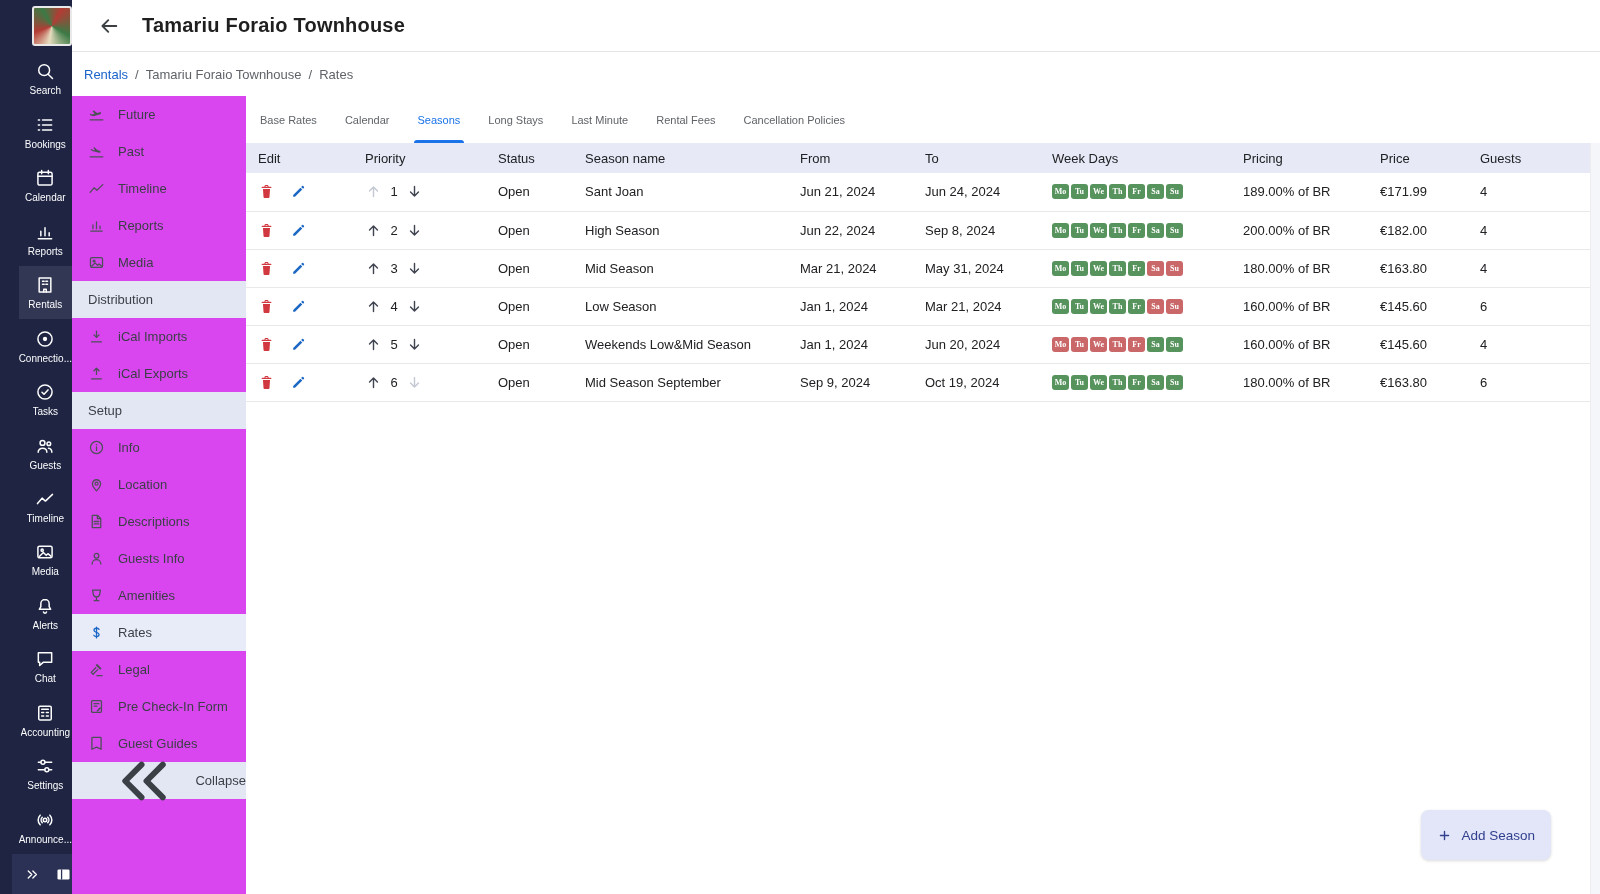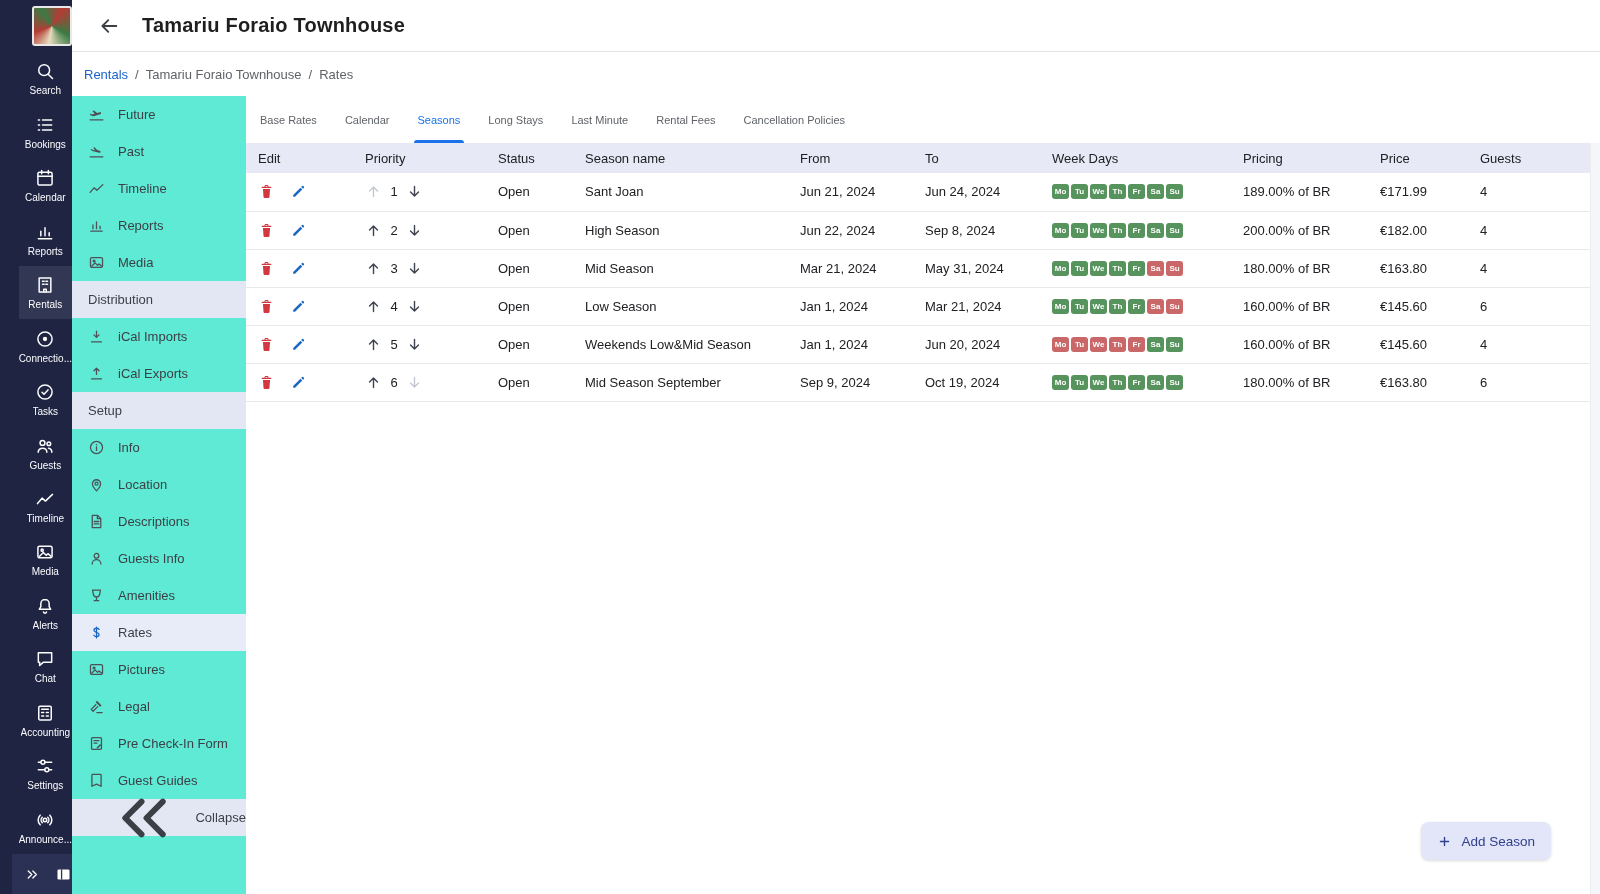--- a/index.html
+++ b/index.html
@@ -29,21 +29,21 @@
   .topbar { height:52px; flex:0 0 52px; background:#fff; border-bottom:1px solid #e4e4e7; display:flex; align-items:center; padding-left:26px; gap:22px; }
   .back-btn .ic { width:22px; height:22px; color:#3c4043; stroke-width:2; }
   .page-title { font-size:20px; font-weight:600; color:#1f1f1f; letter-spacing:.2px; }
 
   .breadcrumb { height:44px; flex:0 0 44px; display:flex; align-items:center; gap:7px; padding-left:12px; color:#5f6368; }
   .bc-link { color:#1a63c9; cursor:pointer; }
 
   .content-row { flex:1; display:flex; min-height:0; }
 
   
-  .secondary-sidebar { width:174px; flex:0 0 174px; background:#5eead4; display:flex; flex-direction:column; color:#3b3f46; }
+  .secondary-sidebar { width:174px; flex:0 0 174px; background:#d946ef; display:flex; flex-direction:column; color:#3b3f46; }
   .sitem { height:37px; flex:0 0 37px; display:flex; align-items:center; gap:13px; padding-left:16px; cursor:pointer; white-space:nowrap; }
   .sitem .sic { width:17px; height:17px; color:#4c5057; flex:0 0 17px; }
   .sitem.active { background:#e8ecf8; }
   .sitem.active .sic { color:#1a67c4; }
   .ssection { height:37px; flex:0 0 37px; display:flex; align-items:center; padding-left:16px; background:#e3e7f4; cursor:pointer; }
 
   
   .main-panel { flex:1; min-width:0; background:#fff; display:flex; flex-direction:column; position:relative; }
   .tabs { height:47px; flex:0 0 47px; display:flex; align-items:stretch; }
   .tab { display:flex; align-items:center; padding:0 14px; font-size:11px; color:#5f6368; position:relative; cursor:pointer; white-space:nowrap; }
@@ -59,27 +59,27 @@
   .trash-btn { color:#d2383f; }
   .pencil-btn { color:#1a67c4; }
 
   .prio-cell { display:flex; align-items:center; gap:6px; }
   .arrow-btn { color:#3f4450; }
   .arrow-btn .ic { width:17px; height:17px; stroke-width:2; }
   .arrow-btn.disabled { color:#c4c8d2; cursor:default; }
   .prio-num { width:12px; text-align:center; }
 
   .chips { display:flex; gap:2px; align-items:center; }
-  .chip { width:17px; height:15px; border-radius:3px; color:#fff; font-size:8px; font-weight:700; display:flex; align-items:center; justify-content:center; }
+  .chip { width:17px; height:15px; border-radius:3px; color:#fff; font-size:8px; font-weight:700; display:flex; align-items:center; justify-content:center;font-family:Liberation Serif, serif; }
   .chip.on { background:#57935d; }
   .chip.off { background:#ca6769; }
 
   .scroll-track { position:absolute; top:47px; right:0; bottom:0; width:10px; background:#f5f6f9; border-left:1px solid #ededf0; }
 
-  .add-season-btn { position:absolute; right:49px; bottom:34px; height:38px; padding:0 16px; border-radius:8px;
+  .add-season-btn { position:absolute; right:49px; bottom:34px; height:50px; padding:0 16px; border-radius:8px;
                     background:#e2e6f8; color:#32408f; font-size:13.5px; font-weight:500;
                     display:flex; align-items:center; gap:9px; box-shadow:0 1px 3px rgba(0,0,0,.15); }
   .add-season-btn .ic { width:15px; height:15px; stroke-width:2.2; }
 </style>
 </head>
 <body>
 
 <svg width="0" height="0" style="position:absolute" aria-hidden="true">
   <defs>
     <symbol id="i-search" viewBox="0 0 24 24">
@@ -438,26 +438,20 @@
           <svg class="ic sic">
               <use href="#i-amenities"></use>
             </svg>
           <span>Amenities</span>
         </div>
         <div class="sitem active">
           <svg class="ic sic">
               <use href="#i-dollar"></use>
             </svg>
           <span>Rates</span>
-        </div>
-        <div class="sitem">
-          <svg class="ic sic">
-              <use href="#i-media"></use>
-            </svg>
-          <span>Pictures</span>
         </div>
         <div class="sitem">
           <svg class="ic sic">
               <use href="#i-legal"></use>
             </svg>
           <span>Legal</span>
         </div>
         <div class="sitem">
           <svg class="ic sic">
               <use href="#i-form"></use>

